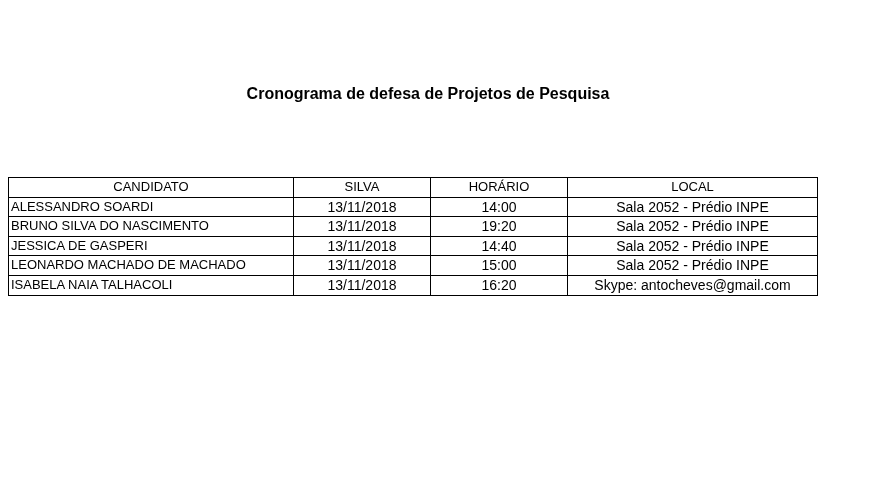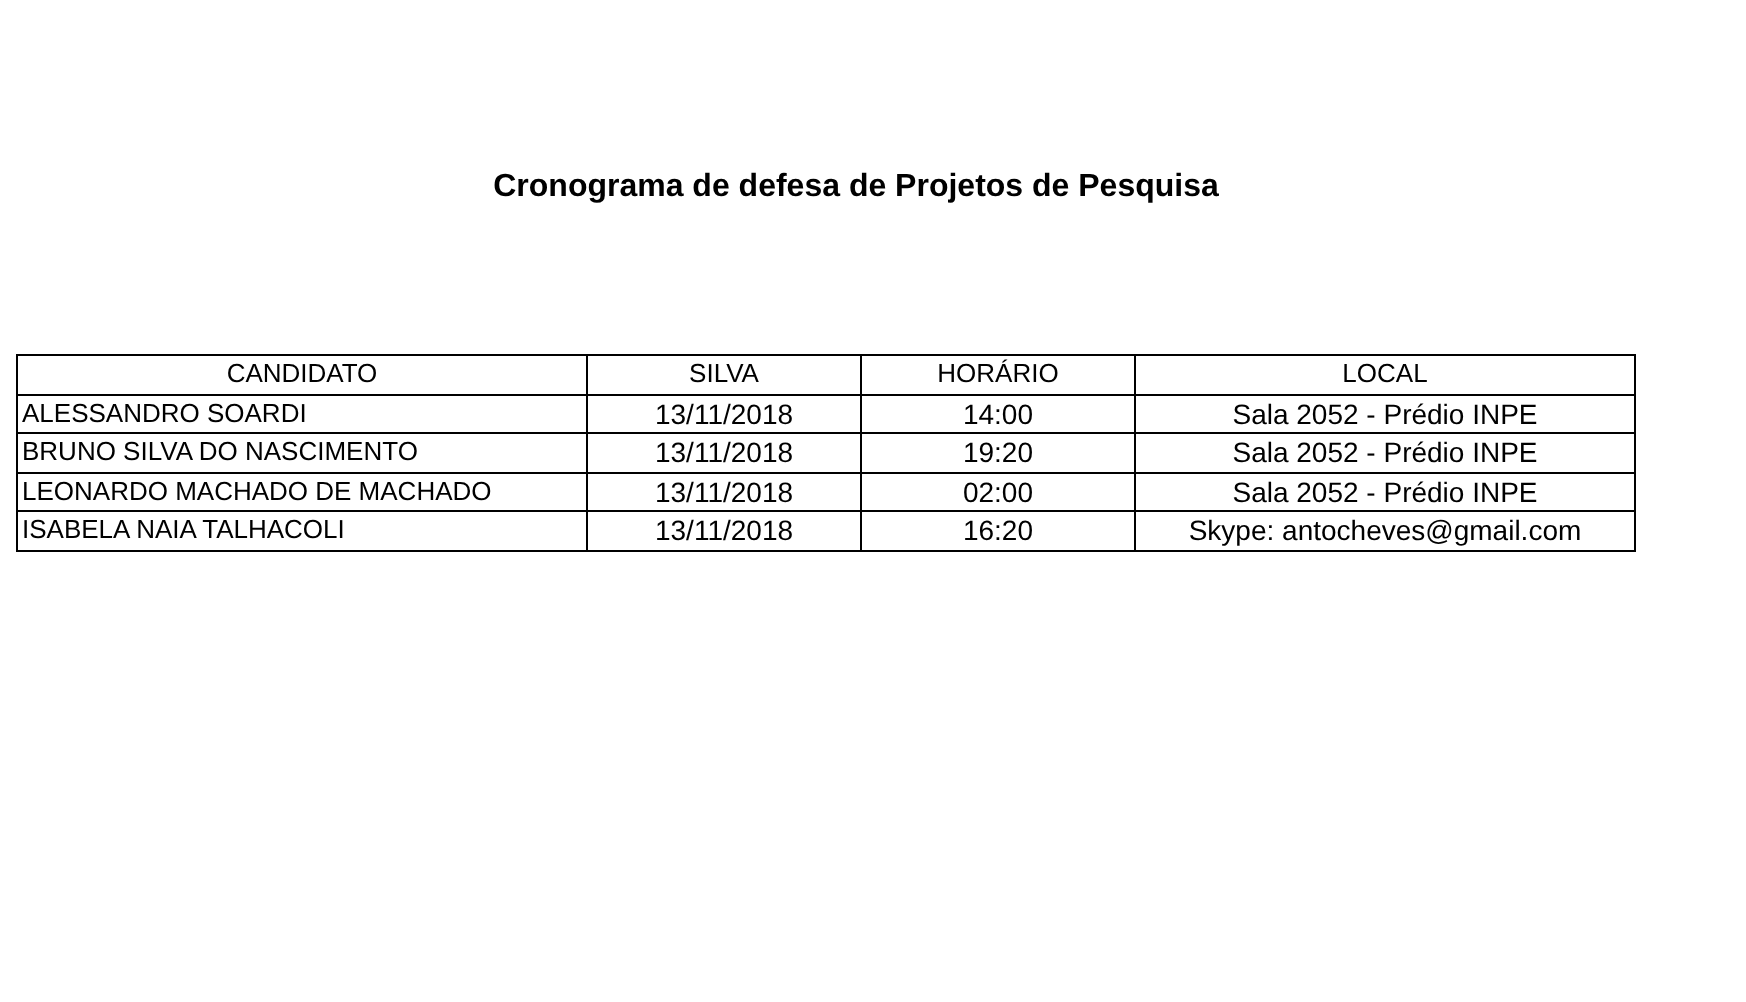--- a/index.html
+++ b/index.html
@@ -89,23 +89,29 @@
         <td>14:00</td>
         <td>Sala 2052 - Prédio INPE</td>
       </tr>
       <tr>
         <td class="cell-candidate">BRUNO SILVA DO NASCIMENTO</td>
         <td>13/11/2018</td>
         <td>19:20</td>
         <td>Sala 2052 - Prédio INPE</td>
       </tr>
       <tr>
+        <td class="cell-candidate">JESSICA DE GASPERI</td>
+        <td>13/11/2018</td>
+        <td>14:40</td>
+        <td>Sala 2052 - Prédio INPE</td>
+      </tr>
+      <tr>
         <td class="cell-candidate">LEONARDO MACHADO DE MACHADO</td>
         <td>13/11/2018</td>
-        <td>02:00</td>
+        <td>15:00</td>
         <td>Sala 2052 - Prédio INPE</td>
       </tr>
       <tr>
         <td class="cell-candidate">ISABELA NAIA TALHACOLI</td>
         <td>13/11/2018</td>
         <td>16:20</td>
         <td>Skype: antocheves@gmail.com</td>
       </tr>
     </tbody>
 </table>

